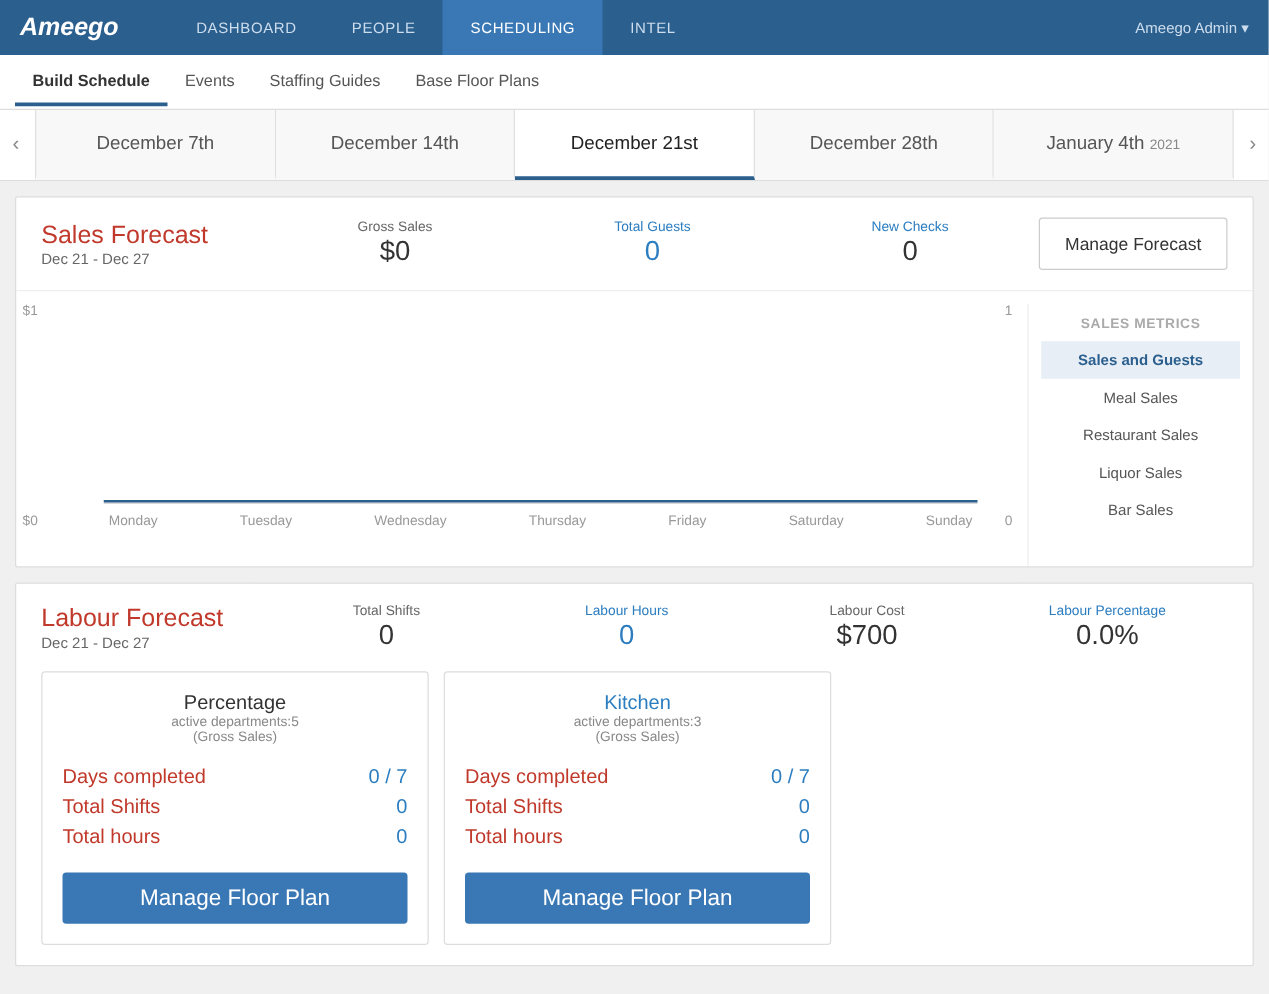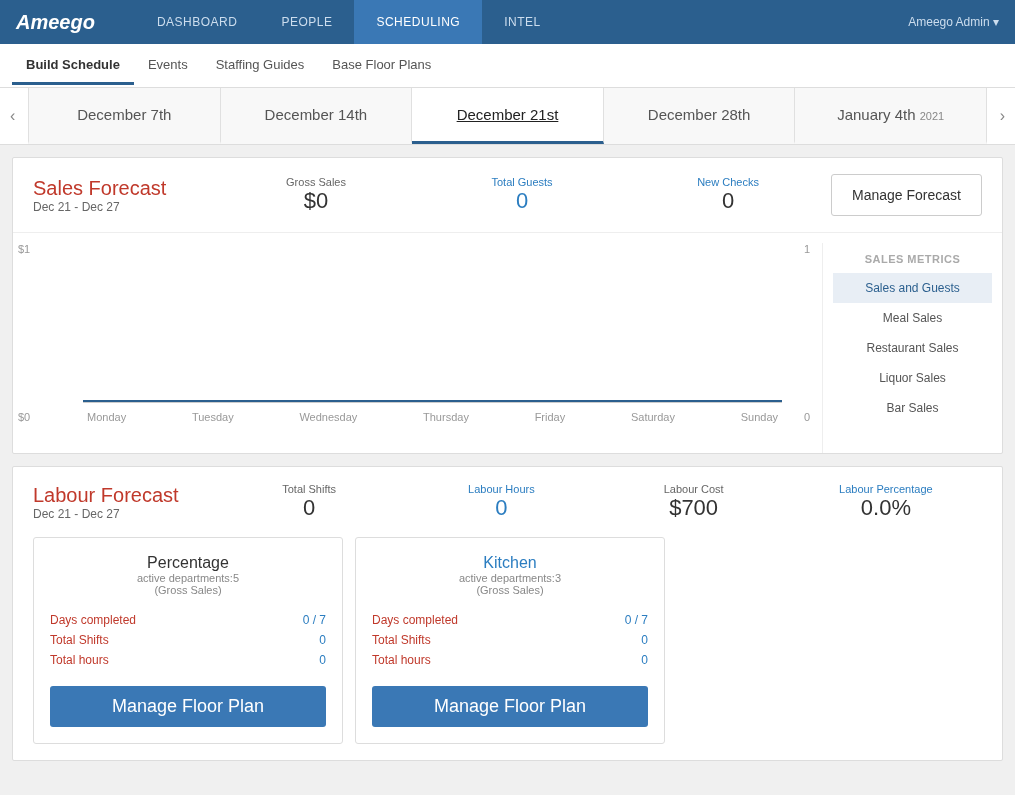--- a/index.html
+++ b/index.html
@@ -108,21 +108,20 @@
       cursor: pointer;
       border-bottom: 3px solid transparent;
       background: #f8f8f8;
       border-right: 1px solid #e0e0e0;
     }
     .week-tab:first-child { border-left: 1px solid #e0e0e0; }
     .week-tab.active {
       background: #fff;
       color: #222;
       border-bottom: 3px solid #2b5f8e;
-      text-decoration: underline;
     }
     .week-tab .small { font-size: 11px; color: #888; }
 
     
     .main-content {
       padding: 0;
       background: #f0f0f0;
     }
 
     
@@ -252,21 +251,21 @@
     .metric-item {
       padding: 8px 10px;
       font-size: 12px;
       color: #555;
       cursor: pointer;
       text-align: center;
     }
     .metric-item.active {
       background: #e8eef5;
       color: #2b5f8e;
-      font-weight: normal;
+      font-weight: bold;
     }
 
     
     .labour-section {
       background: #fff;
       margin: 0 12px 12px;
       border: 1px solid #ddd;
       border-radius: 2px;
       padding: 16px 20px;
     }
@@ -329,21 +328,21 @@
       font-size: 11px;
       color: #888;
     }
     .dept-stats {
       margin-bottom: 16px;
     }
     .dept-stat-row {
       display: flex;
       justify-content: space-between;
       padding: 3px 0;
-      font-size: 12px;
+      font-size: 16px;
     }
     .dept-stat-row .label { color: #c0392b; }
     .dept-stat-row .val { color: #2b7dc0; }
     .manage-floor-btn {
       display: block;
       width: 100%;
       background: #3a78b5;
       color: #fff;
       border: none;
       border-radius: 3px;

